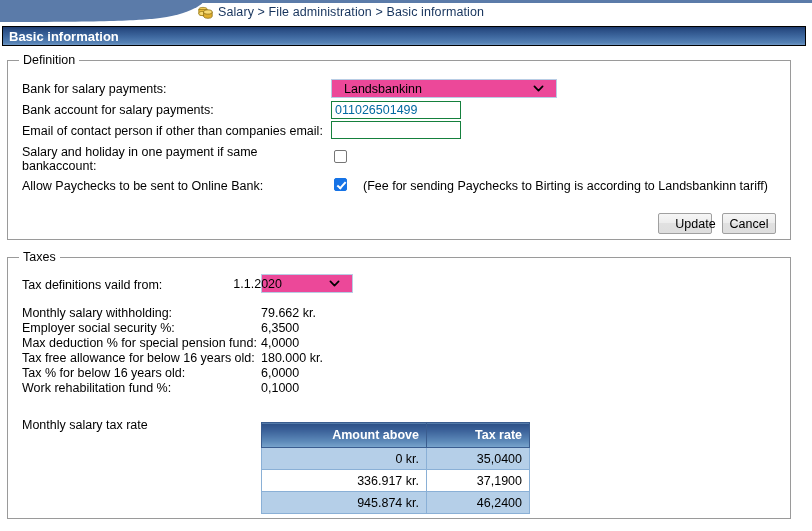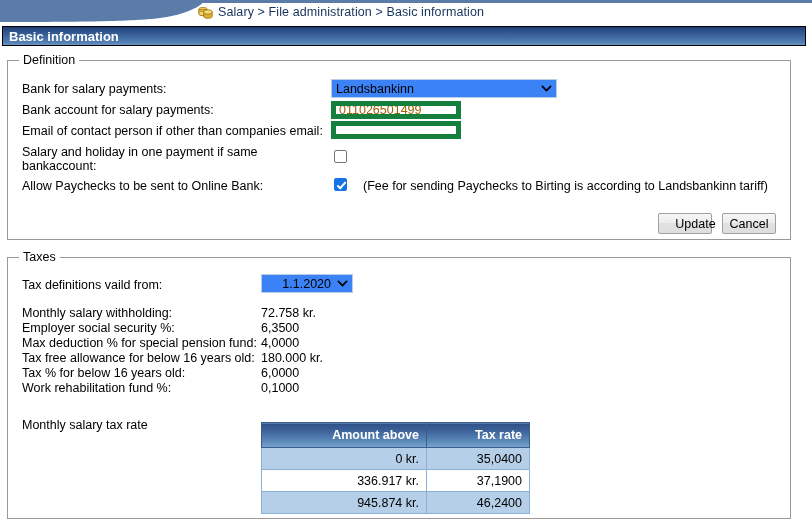--- a/index.html
+++ b/index.html
@@ -110,43 +110,44 @@
   .field-label {
     position: absolute;
     font-size: 12.5px;
     color: #000000;
     white-space: nowrap;
   }
 
   .text-input {
     position: absolute;
     box-sizing: border-box;
-    border: 5px solid #15803d;
+    border: 1px solid #15803d;
     background: #ffffff;
     font-family: "Liberation Sans", sans-serif;
     font-size: 12.5px;
-    color: #a16207;
+    color: #0369a1;
     padding: 0 3px;
     height: 18px;
     outline: none;
   }
 
   .select-box {
     position: absolute;
     box-sizing: border-box;
     border: 1px solid #b8cce4;
-    background: #3b82f6;
+    background: #ec4899;
     font-family: "Liberation Sans", sans-serif;
     font-size: 12.5px;
     color: #000000;
     height: 19px;
     display: flex;
     align-items: center;
-    padding: 0 4px;
+    padding: 0 12px;
     justify-content: space-between;
+    gap: 41px;
   }
   .select-box .sel-val { white-space: nowrap; }
   .chevron {
     display: inline-block;
     width: 11px;
     height: 11px;
     flex: 0 0 auto;
     margin-left: 6px;
   }
 
@@ -311,21 +312,21 @@
   <div class="select-box" style="left:253px; top:16px; width:92px;justify-content:flex-end;">
     <span class="sel-val">1.1.2020</span>
     <span class="chevron">
       <svg width="11" height="11" viewBox="0 0 11 11" xmlns="http://www.w3.org/2000/svg">
         <path d="M1.4,3.4 L5.5,7.6 L9.6,3.4" stroke="#000000" stroke-width="1.7" fill="none" stroke-linecap="round" stroke-linejoin="round"></path>
       </svg>
     </span>
   </div>
 
   <span class="tax-row-label" style="left:14px; top:48px;">Monthly salary withholding:</span>
-  <span class="tax-row-value" style="left:253px; top:48px;">72.758 kr.</span>
+  <span class="tax-row-value" style="left:253px; top:48px;">79.662 kr.</span>
 
   <span class="tax-row-label" style="left:14px; top:63px;">Employer social security %:</span>
   <span class="tax-row-value" style="left:253px; top:63px;">6,3500</span>
 
   <span class="tax-row-label" style="left:14px; top:78px;">Max deduction % for special pension fund:</span>
   <span class="tax-row-value" style="left:253px; top:78px;">4,0000</span>
 
   <span class="tax-row-label" style="left:14px; top:93px;">Tax free allowance for below 16 years old:</span>
   <span class="tax-row-value" style="left:253px; top:93px;">180.000 kr.</span>
 

